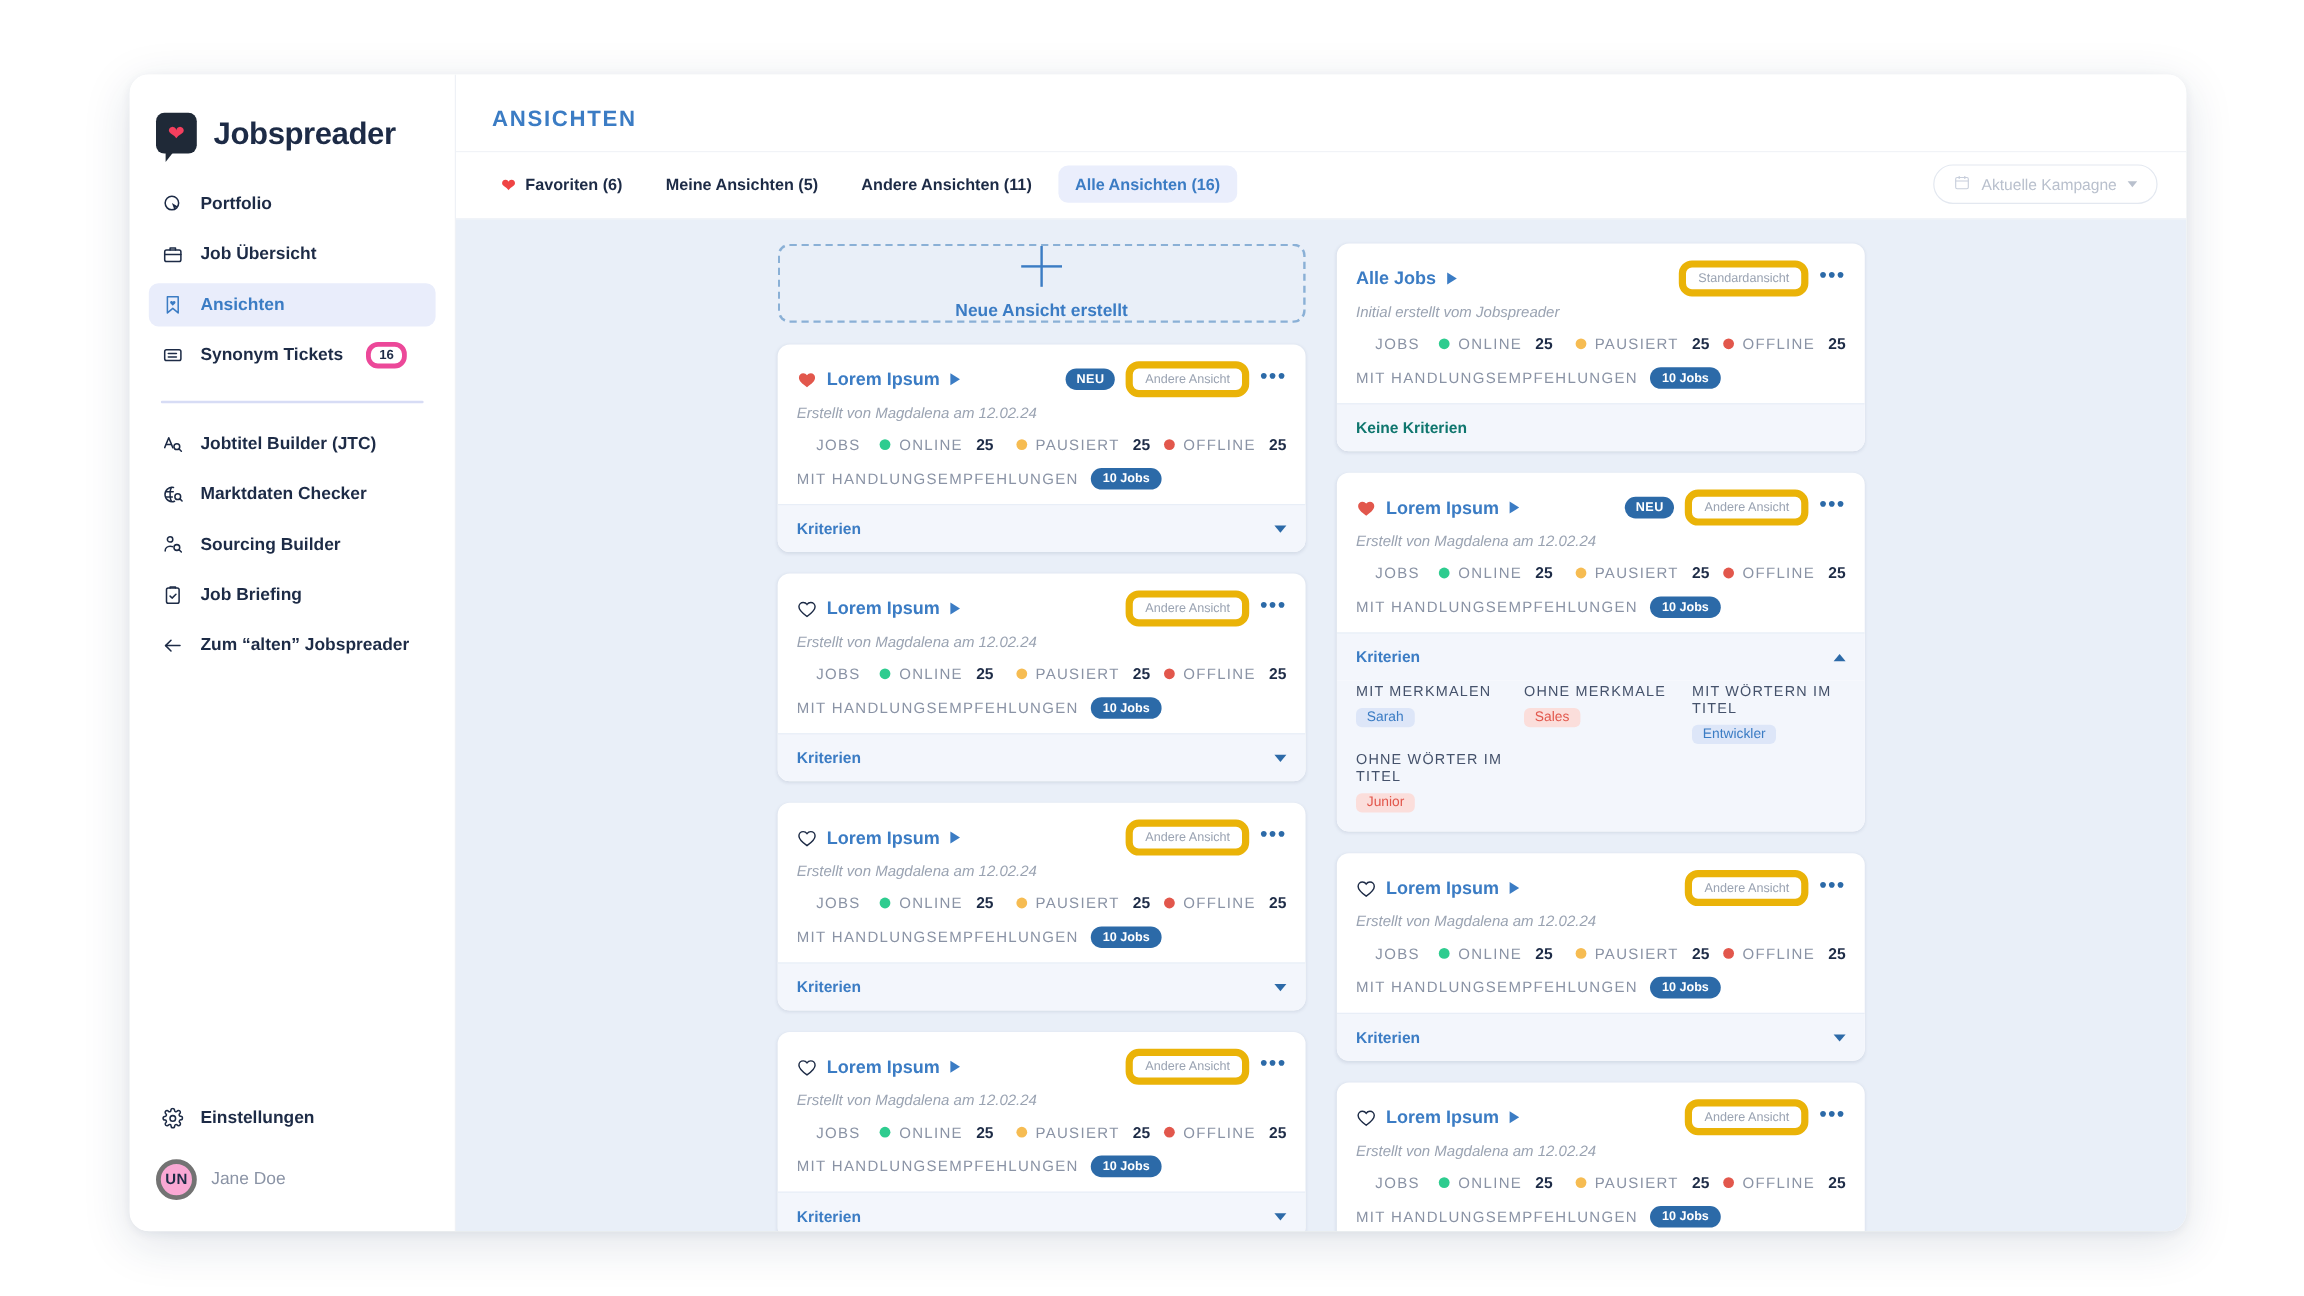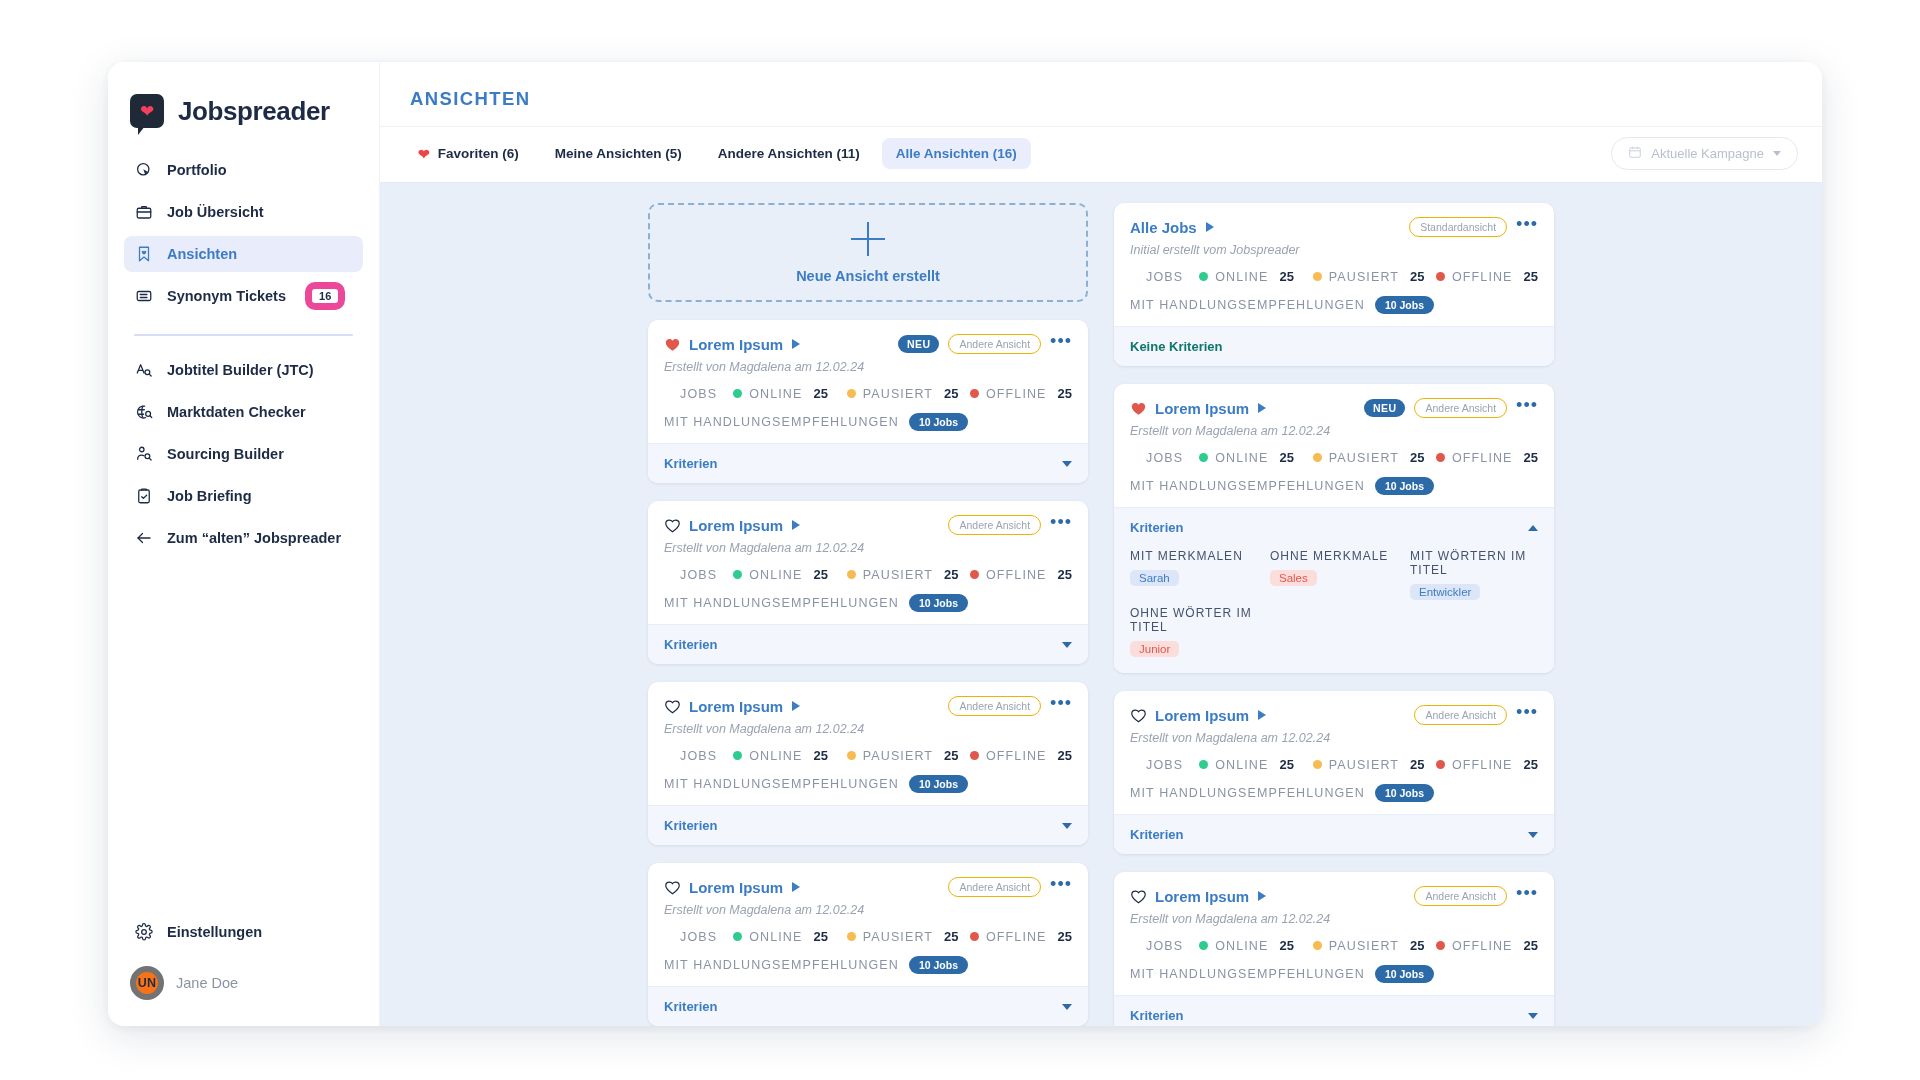--- a/index.html
+++ b/index.html
@@ -46,30 +46,30 @@
     display: flex; align-items: center; gap: 13px;
     height: 36px; padding: 0 10px; border-radius: 8px;
     color: #1d2b46; font-size: 14.5px; font-weight: 600;
     margin-bottom: 6px; cursor: pointer;
   }
   .nav-item.active { background: #e9edfb; color: #3b7cc4; }
   .nav-item.active .nav-ico svg { stroke: #3b7cc4; }
   .nav-ico { width: 20px; height: 20px; display: flex; align-items: center; justify-content: center; flex: 0 0 20px; }
   .nav-ico svg { width: 18px; height: 18px; stroke: #1d2b46; fill: none; stroke-width: 1.7; stroke-linecap: round; stroke-linejoin: round; }
   .nav-badge {
-    margin-left: 6px; border: 7px solid #ec4899; border-radius: 10px;
+    margin-left: 6px; border: 4px solid #ec4899; border-radius: 10px;
     font-size: 11px; font-weight: 600; padding: 1px 7px; color: #1d2b46;
   }
   .nav-sep { height: 2px; background: #d7dcf5; margin: 14px 26px 16px 26px; border-radius: 2px; }
 
   .sidebar-bottom { margin-top: auto; padding: 0 16px 26px 16px; }
   .user-row { display: flex; align-items: center; gap: 12px; padding: 10px 6px 0 6px; cursor: pointer; }
   .avatar {
-    width: 34px; height: 34px; border-radius: 50%; border: 6px solid #737373;
-    background: #f97316; display: flex; align-items: center; justify-content: center;
+    width: 34px; height: 34px; border-radius: 50%; border: 4px solid #737373;
+    background: #f9a8d4; display: flex; align-items: center; justify-content: center;
     font-size: 12.5px; font-weight: 700; color: #1d2b46; letter-spacing: .3px;
   }
   .user-name { font-size: 14.5px; color: #8a93a5; font-weight: 500; }
 
   
   .main { flex: 1; display: flex; flex-direction: column; min-width: 0; }
   .topbar { padding: 26px 30px 16px 30px; border-bottom: 1px solid #eef1f6; background: #fff; }
   .page-title { font-size: 18.5px; font-weight: 600; color: #3b7cc4; letter-spacing: 1.4px; }
 
   .tabbar {
@@ -124,21 +124,21 @@
   .fav-ico { width: 17px; height: 16px; flex: 0 0 17px; display: flex; align-items: center; justify-content: center; cursor: pointer; }
   .fav-ico svg { width: 17px; height: 16px; }
   .card-title { font-size: 15px; font-weight: 600; color: #3b7cc4; cursor: pointer; }
   .play { width: 0; height: 0; border-top: 5px solid transparent; border-bottom: 5px solid transparent; border-left: 8px solid #3b7cc4; margin-left: 1px; cursor: pointer; }
   .head-right { margin-left: auto; display: flex; align-items: center; gap: 9px; }
   .badge-neu {
     background: #2c6aa8; color: #fff; font-size: 10.5px; font-weight: 700;
     padding: 3px 9px; border-radius: 11px; letter-spacing: .4px;
   }
   .badge-type {
-    border: 1px solid #eab308; color: #9aa3b2; font-size: 10.5px;
+    border: 6px solid #eab308; color: #9aa3b2; font-size: 10.5px;
     padding: 3px 10px; border-radius: 11px; white-space: nowrap;
   }
   .dots { color: #2c6aa8; font-size: 18px; line-height: 8px; letter-spacing: 1px; cursor: pointer; padding-bottom: 6px; }
 
   .card-sub { font-size: 12.5px; color: #9aa3b2; font-style: italic; margin-top: 6px; }
 
   .stats { display: flex; align-items: center; margin-top: 12px; text-align: center; }
   .stat-label { font-size: 12.5px; color: #8a93a5; letter-spacing: 1.1px; }
   .stat { display: flex; align-items: center; gap: 7px; }
   .stat .dot { width: 9px; height: 9px; border-radius: 50%; }

